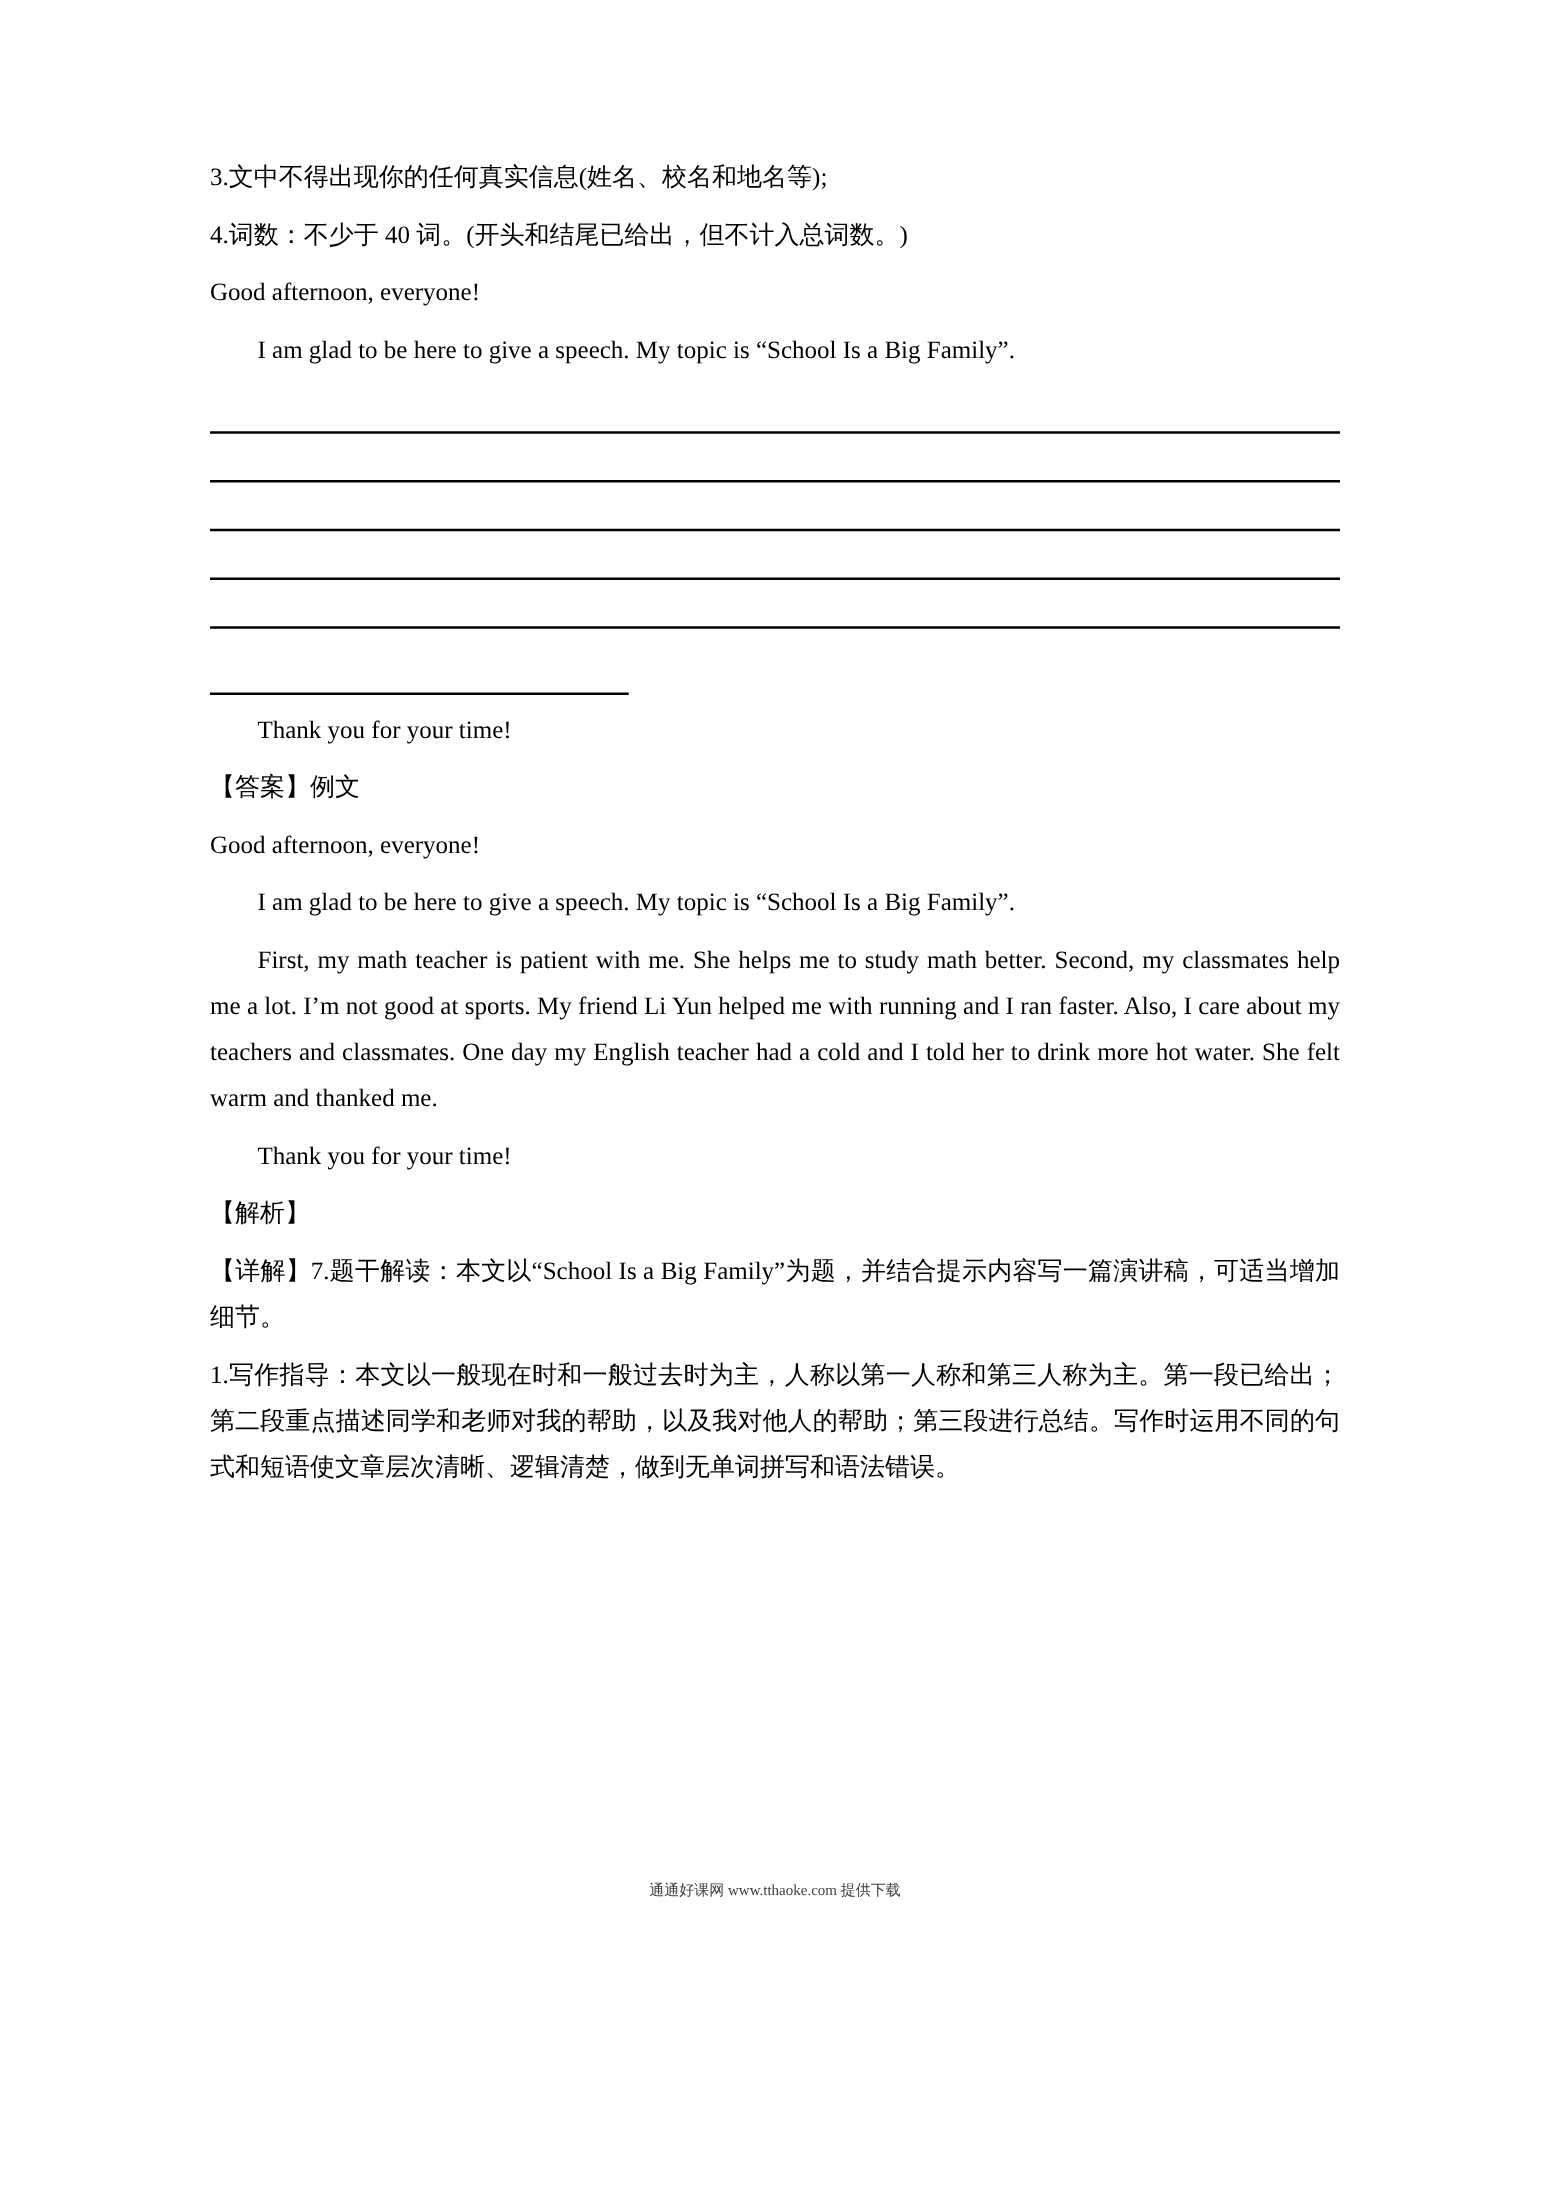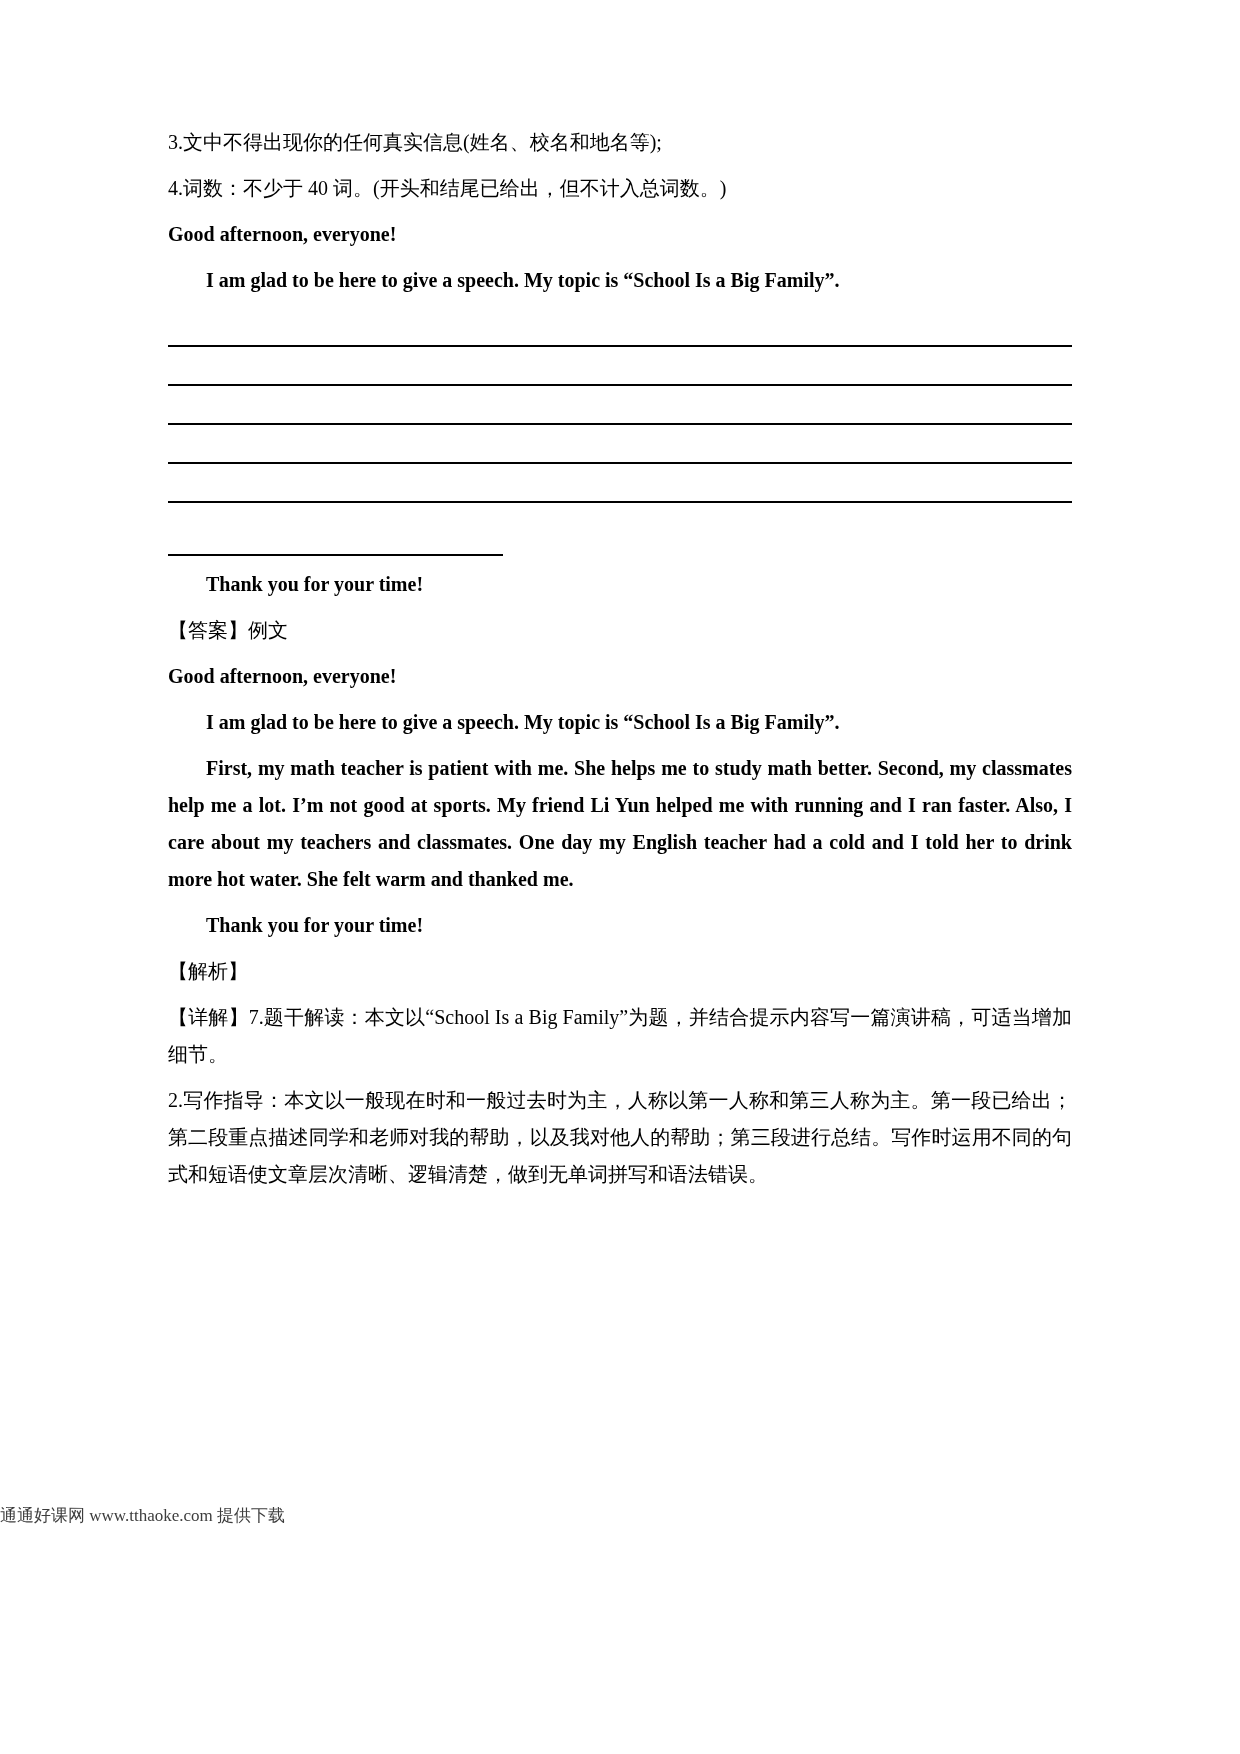--- a/index.html
+++ b/index.html
@@ -20,40 +20,41 @@
     top: 120px;
     left: 168px;
     width: 904px;
   }
   .para {
     margin: 4px 0 9px 0;
     font-size: 20px;
     line-height: 37px;
     text-align: justify;
   }
-  .para.en { text-align: left; font-weight: bold; }
+  .para.en { text-align: left; }
   .indent { text-indent: 38px; }
   .marker { color: #000000; }
   .writing-lines { margin-top: 6px; }
   .writing-line {
     height: 37px;
     border-bottom: 2px solid #000000;
   }
   .writing-line.short {
     width: 335px;
     margin-top: 2px;
     margin-bottom: 10px;
   }
   .gap-after-lines { height: 12px; }
   .footer {
     position: absolute;
     top: 1504px;
     left: 0;
     width: 100%;
-    font-size: 17px;
+    text-align: center;
+    font-size: 12px;
     color: #3d3d3d;
     font-family: "Liberation Serif", "DejaVu Serif", serif;
   }
 </style>
 </head>
 <body>
 
 <div class="doc">
 
   <p class="para">3.文中不得出现你的任何真实信息(姓名、校名和地名等);</p>
@@ -77,17 +78,17 @@
   <p class="para"><span class="marker">【答案】</span><span>例文</span></p>
 
   <p class="para en">Good afternoon, everyone!</p>
   <p class="para en indent">I am glad to be here to give a speech. My topic is “School Is a Big Family”.</p>
   <p class="para en indent" style="text-align: justify;">First, my math teacher is patient with me. She helps me to study math better. Second, my classmates help me a lot. I’m not good at sports. My friend Li Yun helped me with running and I ran faster. Also, I care about my teachers and classmates. One day my English teacher had a cold and I told her to drink more hot water. She felt warm and thanked me.</p>
   <p class="para en indent">Thank you for your time!</p>
 
   <p class="para"><span class="marker">【解析】</span></p>
 
   <p class="para">【详解】7.题干解读：本文以“School Is a Big Family”为题，并结合提示内容写一篇演讲稿，可适当增加细节。</p>
-  <p class="para">2.写作指导：本文以一般现在时和一般过去时为主，人称以第一人称和第三人称为主。第一段已给出；第二段重点描述同学和老师对我的帮助，以及我对他人的帮助；第三段进行总结。写作时运用不同的句式和短语使文章层次清晰、逻辑清楚，做到无单词拼写和语法错误。</p>
+  <p class="para">1.写作指导：本文以一般现在时和一般过去时为主，人称以第一人称和第三人称为主。第一段已给出；第二段重点描述同学和老师对我的帮助，以及我对他人的帮助；第三段进行总结。写作时运用不同的句式和短语使文章层次清晰、逻辑清楚，做到无单词拼写和语法错误。</p>
 
 </div>
 
 <div class="footer">通通好课网  www.tthaoke.com 提供下载</div>
 
 </body></html>

